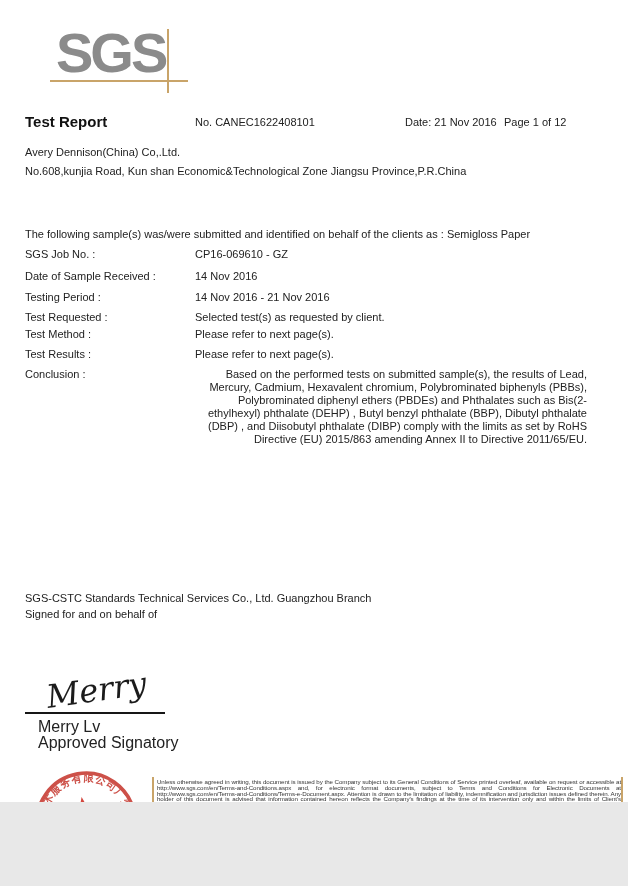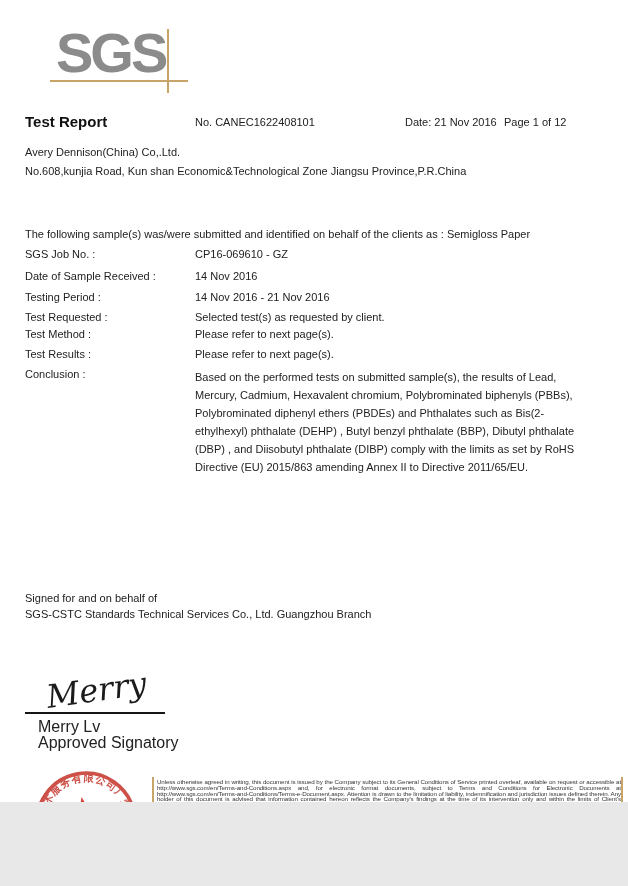--- a/index.html
+++ b/index.html
@@ -30,21 +30,21 @@
   .fields { position:absolute; left:25px; top:248px; width:572px; font-size:11px; }
   .frow { display:flex; align-items:flex-start; line-height:12.5px; }
   .frow .flabel { width:170px; flex:0 0 170px; }
   .frow .fvalue { width:392px; }
   .frow.g1 { margin-bottom:9px; }
   .frow.g2 { margin-bottom:9px; }
   .frow.g3 { margin-bottom:7px; }
   .frow.g4 { margin-bottom:5px; }
   .frow.g5 { margin-bottom:7px; }
   .frow.g6 { margin-bottom:8px; }
-  .frow .conclusion { line-height:18px; }
+  .frow .conclusion { line-height:13px;text-align:right; }
   
   .sign-block { position:absolute; left:25px; top:591px; font-size:11px; line-height:15.5px; color:#222; }
   .sig-svg { position:absolute; left:38px; top:658px; }
   .sig-line { position:absolute; left:25px; top:712px; width:140px; height:2px; background:#161616; }
   .sig-name { position:absolute; left:38px; top:719px; font-size:16px; line-height:15.5px; color:#222; }
   
   .stamp-caption {
     position:absolute; left:16px; top:848px; width:146px; z-index:1;
     font-size:5.6px; line-height:8px; color:#b3a49e; text-align:center;
   }
@@ -118,22 +118,22 @@
       <div class="flabel">Test Results :</div>
       <div class="fvalue">Please refer to next page(s).</div>
     </div>
     <div class="frow">
       <div class="flabel">Conclusion :</div>
       <div class="fvalue conclusion">Based on the performed tests on submitted sample(s), the results of Lead, Mercury, Cadmium, Hexavalent chromium, Polybrominated biphenyls (PBBs), Polybrominated diphenyl ethers (PBDEs) and Phthalates such as Bis(2-ethylhexyl) phthalate (DEHP) , Butyl benzyl phthalate (BBP), Dibutyl phthalate (DBP) , and Diisobutyl phthalate (DIBP) comply with the limits as set by RoHS Directive (EU) 2015/863 amending Annex II to Directive 2011/65/EU.</div>
     </div>
   </div>
 
   <div class="sign-block">
+    <div>SGS-CSTC Standards Technical Services Co., Ltd. Guangzhou Branch</div>
     <div>Signed for and on behalf of</div>
-    <div>SGS-CSTC Standards Technical Services Co., Ltd. Guangzhou Branch</div>
   </div>
 
   <svg class="sig-svg" width="160" height="56" viewBox="0 0 160 56">
     <text x="8" y="40" transform="rotate(-8 80 28)" font-family="DejaVu Serif, serif" font-style="italic" font-size="32" fill="#1b1b1b">Merry</text>
   </svg>
   <div class="sig-line"></div>
   <div class="sig-name">
     <div>Merry Lv</div>
     <div>Approved Signatory</div>
   </div>

